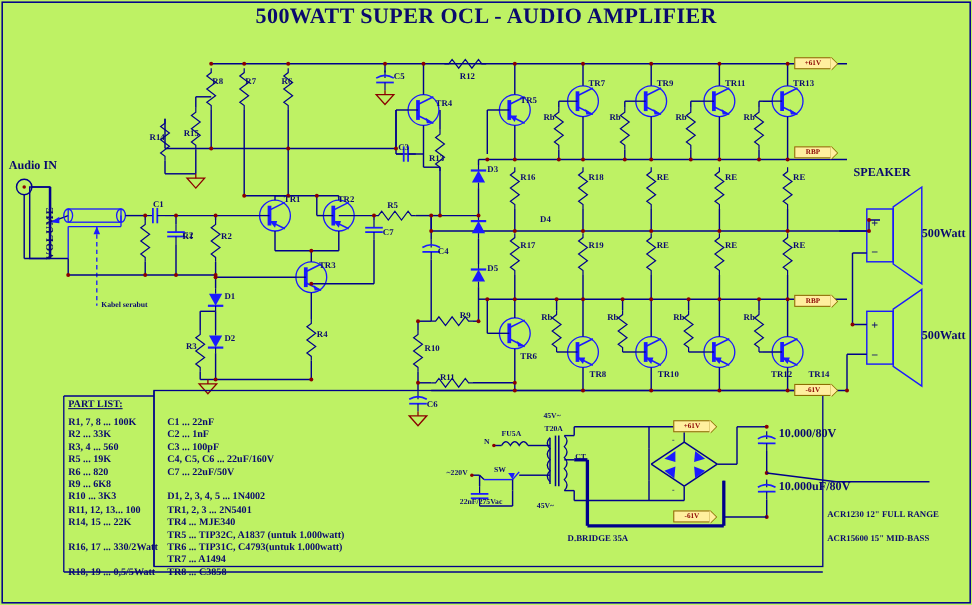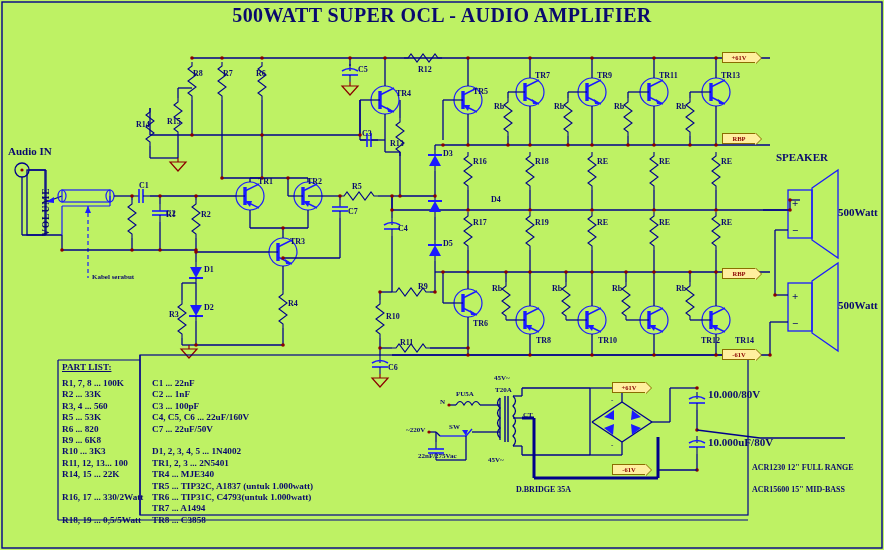--- a/index.html
+++ b/index.html
@@ -628,21 +628,21 @@
   <div class="lbl big" style="left:838px;top:207px;">500Watt</div>
   <div class="lbl big" style="left:838px;top:300px;">500Watt</div>
 
   <div class="plist" style="left:62px;top:362px;">
     <span class="u">PART LIST:</span>
   </div>
   <div class="plist" style="left:62px;top:378px;" id="pl1">
       <div>R1, 7, 8 ...  100K</div>
       <div>R2 ... 33K</div>
       <div>R3, 4 ... 560</div>
-      <div>R5 ... 53K</div>
+      <div>R5 ... 19K</div>
       <div>R6 ... 820</div>
       <div>R9 ... 6K8</div>
       <div>R10 ... 3K3</div>
       <div>R11, 12, 13... 100</div>
       <div>R14, 15 ... 22K</div>
       <div>&nbsp;</div>
       <div>R16, 17 ... 330/2Watt</div>
       <div>&nbsp;</div>
       <div>R18, 19 ... 0,5/5Watt</div>
     </div>

